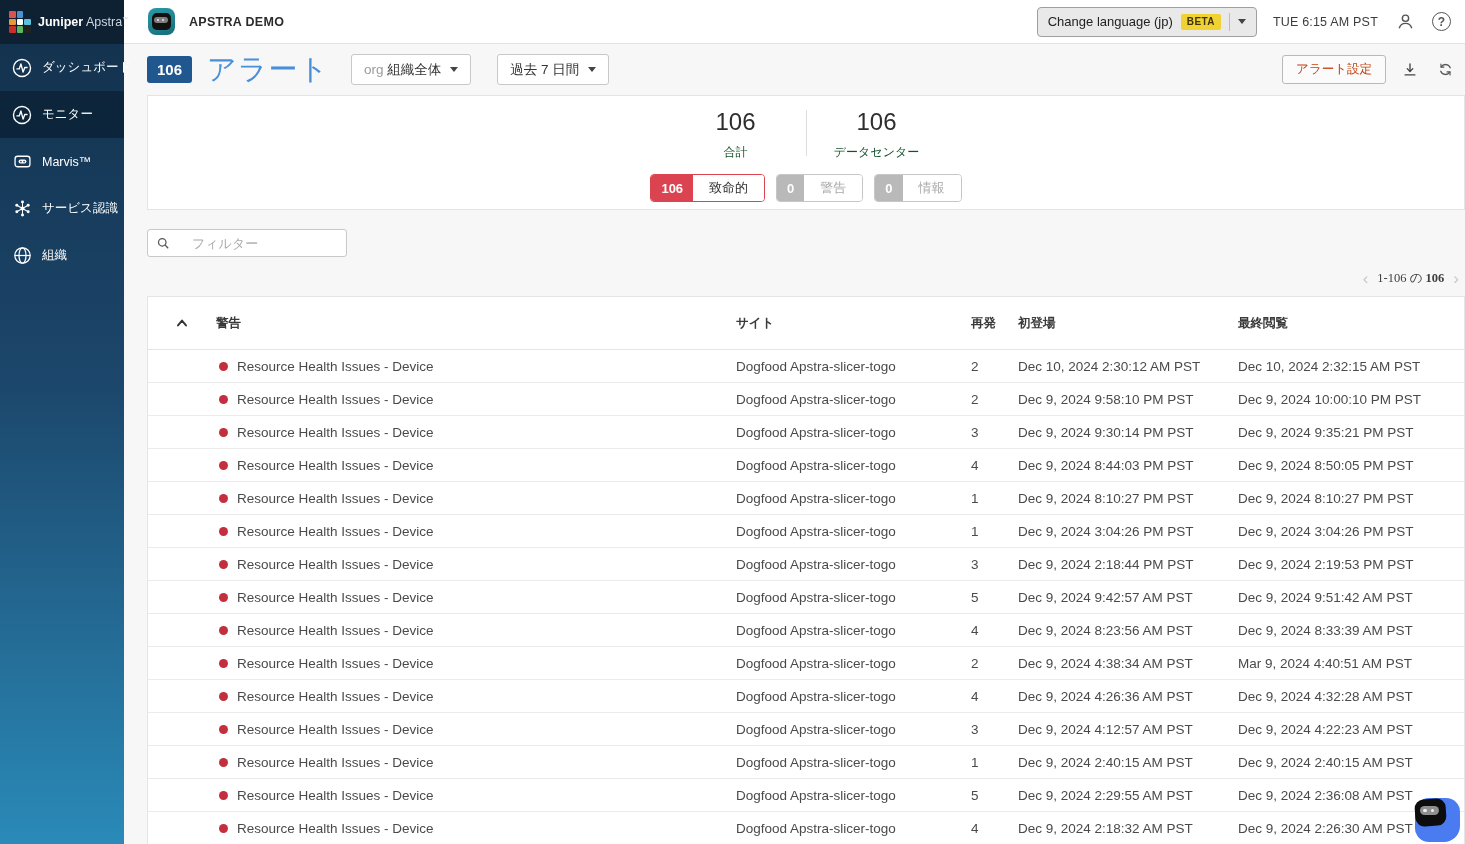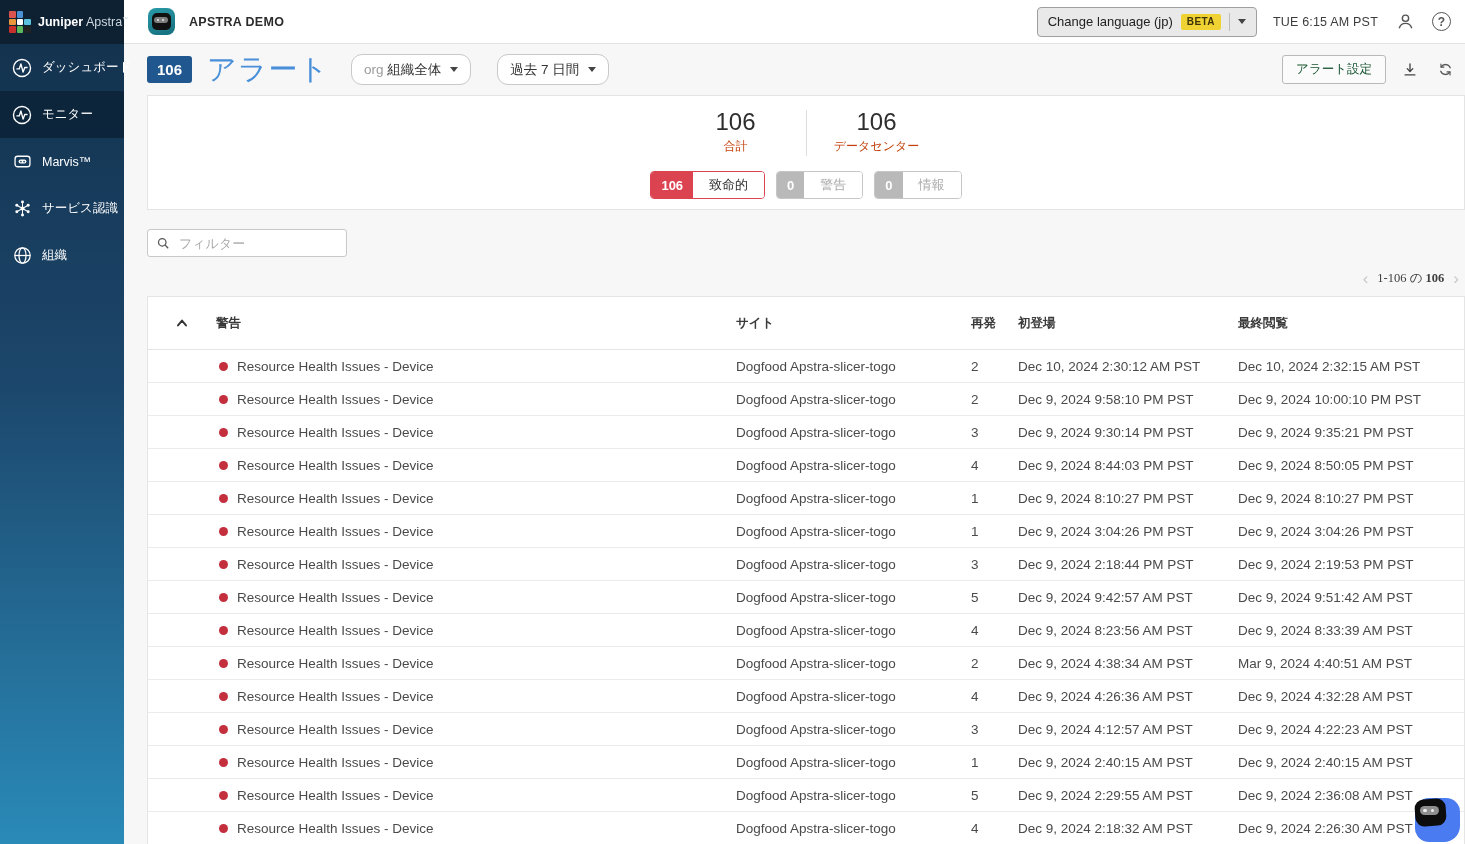--- a/index.html
+++ b/index.html
@@ -37,46 +37,46 @@
   .clock { font-size:12.5px; color:#3c3c3c; letter-spacing:0.2px; }
   .tb-icon { width:22px; height:22px; color:#555; display:flex; align-items:center; justify-content:center; cursor:pointer; }
   .help-circle { width:19px; height:19px; border:1.6px solid #555; border-radius:50%; font-size:12px; font-weight:bold; color:#555; display:flex; align-items:center; justify-content:center; cursor:pointer; }
 
   
   .main { position:absolute; left:124px; right:0; top:44px; bottom:0; padding-left:23px; background:#f7f7f7; }
 
   .title-row { height:51px; display:flex; align-items:center; }
   .count-badge { background:#20578f; color:#fff; font-size:15px; font-weight:bold; padding:5px 10px; border-radius:3px; }
   .page-title { color:#4a90d9; font-size:29px; font-weight:400; margin-left:15px; letter-spacing:1px; }
-  .dropdown { display:flex; align-items:center; gap:9px; background:#fff; border:1px solid #c9c9c9; border-radius:11px; height:31px; padding:0 12px; font-size:13.5px; color:#333; cursor:pointer; }
+  .dropdown { display:flex; align-items:center; gap:9px; background:#fff; border:1px solid #c9c9c9; border-radius:3px; height:31px; padding:0 12px; font-size:13.5px; color:#333; cursor:pointer; }
   .dropdown .prefix { color:#9b9b9b; }
   .dd-org { margin-left:22px; }
   .dd-time { margin-left:26px; }
   .title-right { margin-left:auto; display:flex; align-items:center; gap:13px; padding-right:9px; }
-  .settings-btn { border:1px solid #b9b9b9; background:#fbfbfb; border-radius:3px; font-size:12.5px; color:#14532d; padding:5px 13px; cursor:pointer; font-family:inherit; }
+  .settings-btn { border:1px solid #b9b9b9; background:#fbfbfb; border-radius:3px; font-size:12.5px; color:#c2410c; padding:5px 13px; cursor:pointer; font-family:inherit; }
 
   .stats-card { background:#fff; border:1px solid #e4e4e4; height:115px; }
   .stats-row { display:flex; justify-content:center; align-items:flex-start; padding-top:12px; }
   .stat { width:140px; text-align:center; }
   .stat .val { font-size:24px; color:#2e2e2e; }
-  .stat .lab { font-size:12px; color:#c2410c; margin-top:2px; }
+  .stat .lab { font-size:12px; color:#14532d; margin-top:8px; }
   .stat-divider { width:1px; background:#ddd; height:46px; margin:2px 0; }
   .sev-row { display:flex; justify-content:center; gap:11px; margin-top:13px; }
   .sev-badge { display:flex; align-items:stretch; border-radius:4px; overflow:hidden; height:28px; cursor:pointer; }
   .sev-badge .cnt { color:#fff; font-size:13px; font-weight:bold; display:flex; align-items:center; padding:0 10px; }
   .sev-badge .sev-lab { background:#fff; font-size:13px; display:flex; align-items:center; padding:0 16px; }
   .sev-critical { border:1.5px solid #dc4351; }
   .sev-critical .cnt { background:#dc4351; }
   .sev-critical .sev-lab { color:#333; }
   .sev-inactive { border:1.5px solid #c6c6c6; }
   .sev-inactive .cnt { background:#b9b9b9; }
   .sev-inactive .sev-lab { color:#ababab; }
 
   .filter-row { margin-top:19px; }
-  .filter-box { width:200px; height:28px; background:#fff; border:1px solid #c9c9c9; border-radius:3px; display:flex; align-items:center; padding:0 8px; gap:8px; }
+  .filter-box { width:200px; height:28px; background:#fff; border:1px solid #c9c9c9; border-radius:3px; display:flex; align-items:center; padding:0 8px; gap:21px; }
   .filter-box input { border:none; outline:none; flex:1; font-size:13px; color:#333; font-family:inherit; background:transparent; }
   .filter-box input::placeholder { color:#a9a9a9; }
 
   .pagination-row { display:flex; justify-content:flex-end; align-items:center; margin-top:11px; padding-right:6px; gap:9px; height:20px; }
   .pg-chevron { color:#c8c8c8; font-size:17px; line-height:1; cursor:default; }
   .pg-text { font-size:12.5px; color:#3e3e3e;font-family:Liberation Serif, serif; }
   .pg-text b { font-weight:bold; }
 
   .table-card { background:#fff; border:1px solid #e5e5e5; border-bottom:none; margin-top:8px; height:548px; overflow:hidden; }
   .t-row { display:flex; align-items:center; }

